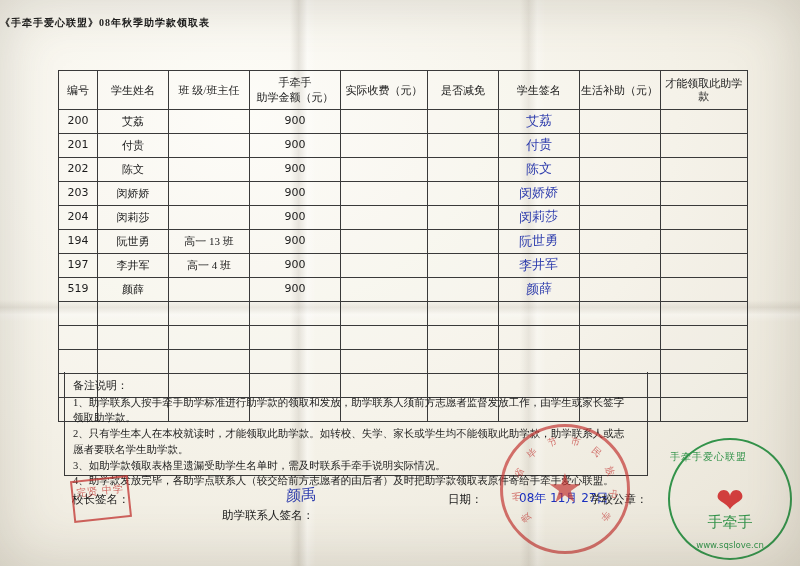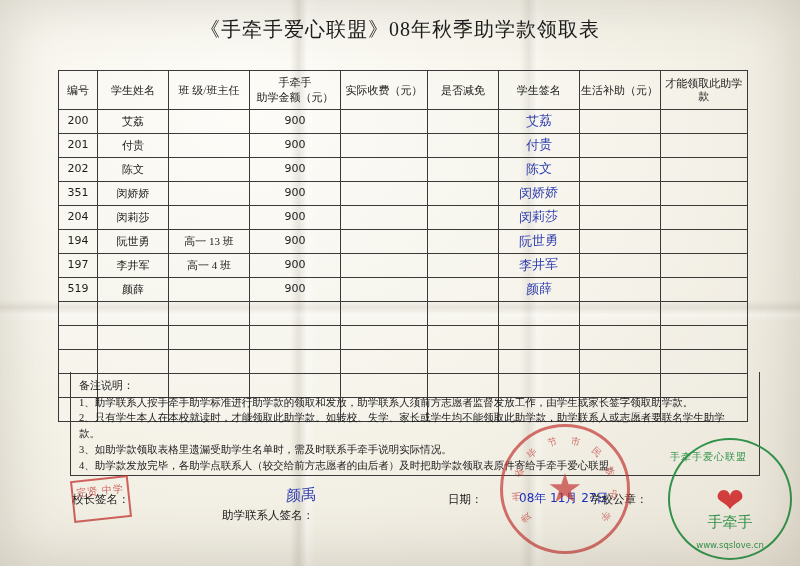--- a/index.html
+++ b/index.html
@@ -42,23 +42,23 @@
   .fold-h.h1 { top: 300px; }
   .vignette {
     position:absolute; inset:0; pointer-events:none;
     box-shadow: inset 0 0 60px rgba(90,80,65,0.22);
   }
 
   .title {
     position: absolute;
     top: 16px;
     left: 0; right: 0;
-    text-align: center;
-    font-size: 20px;
-    font-weight: normal;
+    text-align: left;
+    font-size: 10px;
+    font-weight: bold;
     letter-spacing: 1px;
     color: #1b1b1b;
   }
 
   .meta {
     position: absolute;
     top: 46px;
     left: 70px;
     right: 60px;
     height: 20px;
@@ -133,23 +133,23 @@
     color: #1e2ea8;
     font-size: 13px;
     letter-spacing: 0px;
     transform: rotate(-3deg) skewX(-4deg);
     display: inline-block;
     opacity: .92;
   }
 
   .notes {
     position: absolute;
-    left: 70px;
+    left: 64px;
     top: 372px;
-    width: 690px;
+    width: 584px;
     height: 104px;
     border: 1px solid #3a3a3a;
     border-top: none;
     box-sizing: border-box;
     padding: 5px 16px 0 8px;
     font-size: 10.5px;
     line-height: 1.5;
     color: #1b1b1b;
   }
   .notes .nt-title { font-size: 11px; margin-bottom: 1px; }
@@ -314,21 +314,21 @@
           <td class="c-name">陈文</td>
           <td class="c-class"></td>
           <td class="c-amount val">900</td>
           <td class="c-actual val"></td>
           <td class="c-exempt val"></td>
           <td class="c-sign val"><span class="sig">陈文</span></td>
           <td class="c-living val"></td>
           <td class="c-agent val"></td>
         </tr>
         <tr class="data-row">
-          <td class="c-id val">351</td>
+          <td class="c-id val">203</td>
           <td class="c-name">闵娇娇</td>
           <td class="c-class"></td>
           <td class="c-amount val">900</td>
           <td class="c-actual val"></td>
           <td class="c-exempt val"></td>
           <td class="c-sign val"><span class="sig">闵娇娇</span></td>
           <td class="c-living val"></td>
           <td class="c-agent val"></td>
         </tr>
         <tr class="data-row">

